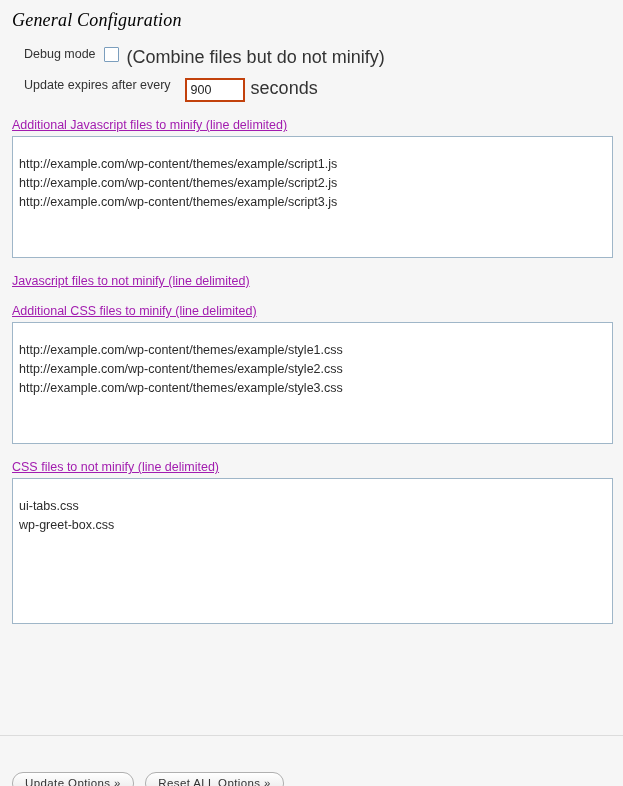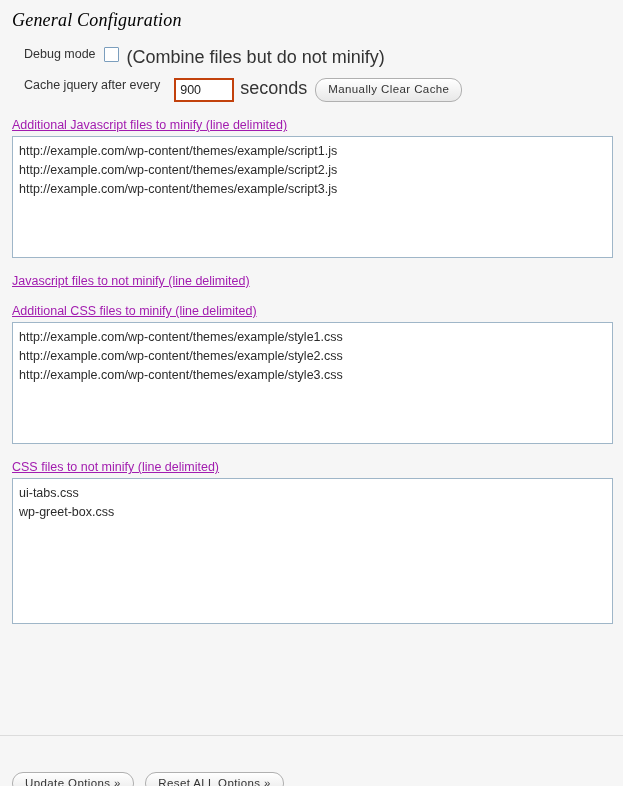--- a/index.html
+++ b/index.html
@@ -95,21 +95,21 @@
   .textarea {
     display: block;
     width: 601px;
     box-sizing: border-box;
     border: 1px solid #9fb6c8;
     background: #ffffff;
     font-family: "Liberation Sans", sans-serif;
     font-size: 12.5px;
     color: #2b2b2b;
     line-height: 19px;
-    padding: 5px 6px;
+    padding: 18px 6px;
     resize: none;
     outline: none;
     white-space: pre;
     overflow: hidden;
     margin-left: 2px;
   }
   .ta-js-add { height: 122px; }
   .ta-js-not { height: 118px; }
   .ta-css-add { height: 122px; }
   .ta-css-not { height: 146px; }
@@ -133,24 +133,23 @@
 
   <h1 class="page-title">General Configuration</h1>
 
   <div class="row">
     <span class="label">Debug mode</span>
     <span class="checkbox"></span>
     <span class="hint">(Combine files but do not minify)</span>
   </div>
 
   <div class="row">
-    <span class="label">Cache jquery after every</span>
+    <span class="label">Update expires after every</span>
     <input class="text-input" type="text" value="900" style="">
     <span class="hint">seconds</span>
-    <span class="btn btn-small">Manually Clear Cache</span>
   </div>
 
   <div class="field-label">Additional Javascript files to minify (line delimited)</div>
   <textarea class="textarea ta-js-add" spellcheck="false" style="">http://example.com/wp-content/themes/example/script1.js
 http://example.com/wp-content/themes/example/script2.js
 http://example.com/wp-content/themes/example/script3.js</textarea>
 
   <div class="field-label">Javascript files to not minify (line delimited)</div>
 
   <div class="field-label">Additional CSS files to minify (line delimited)</div>

